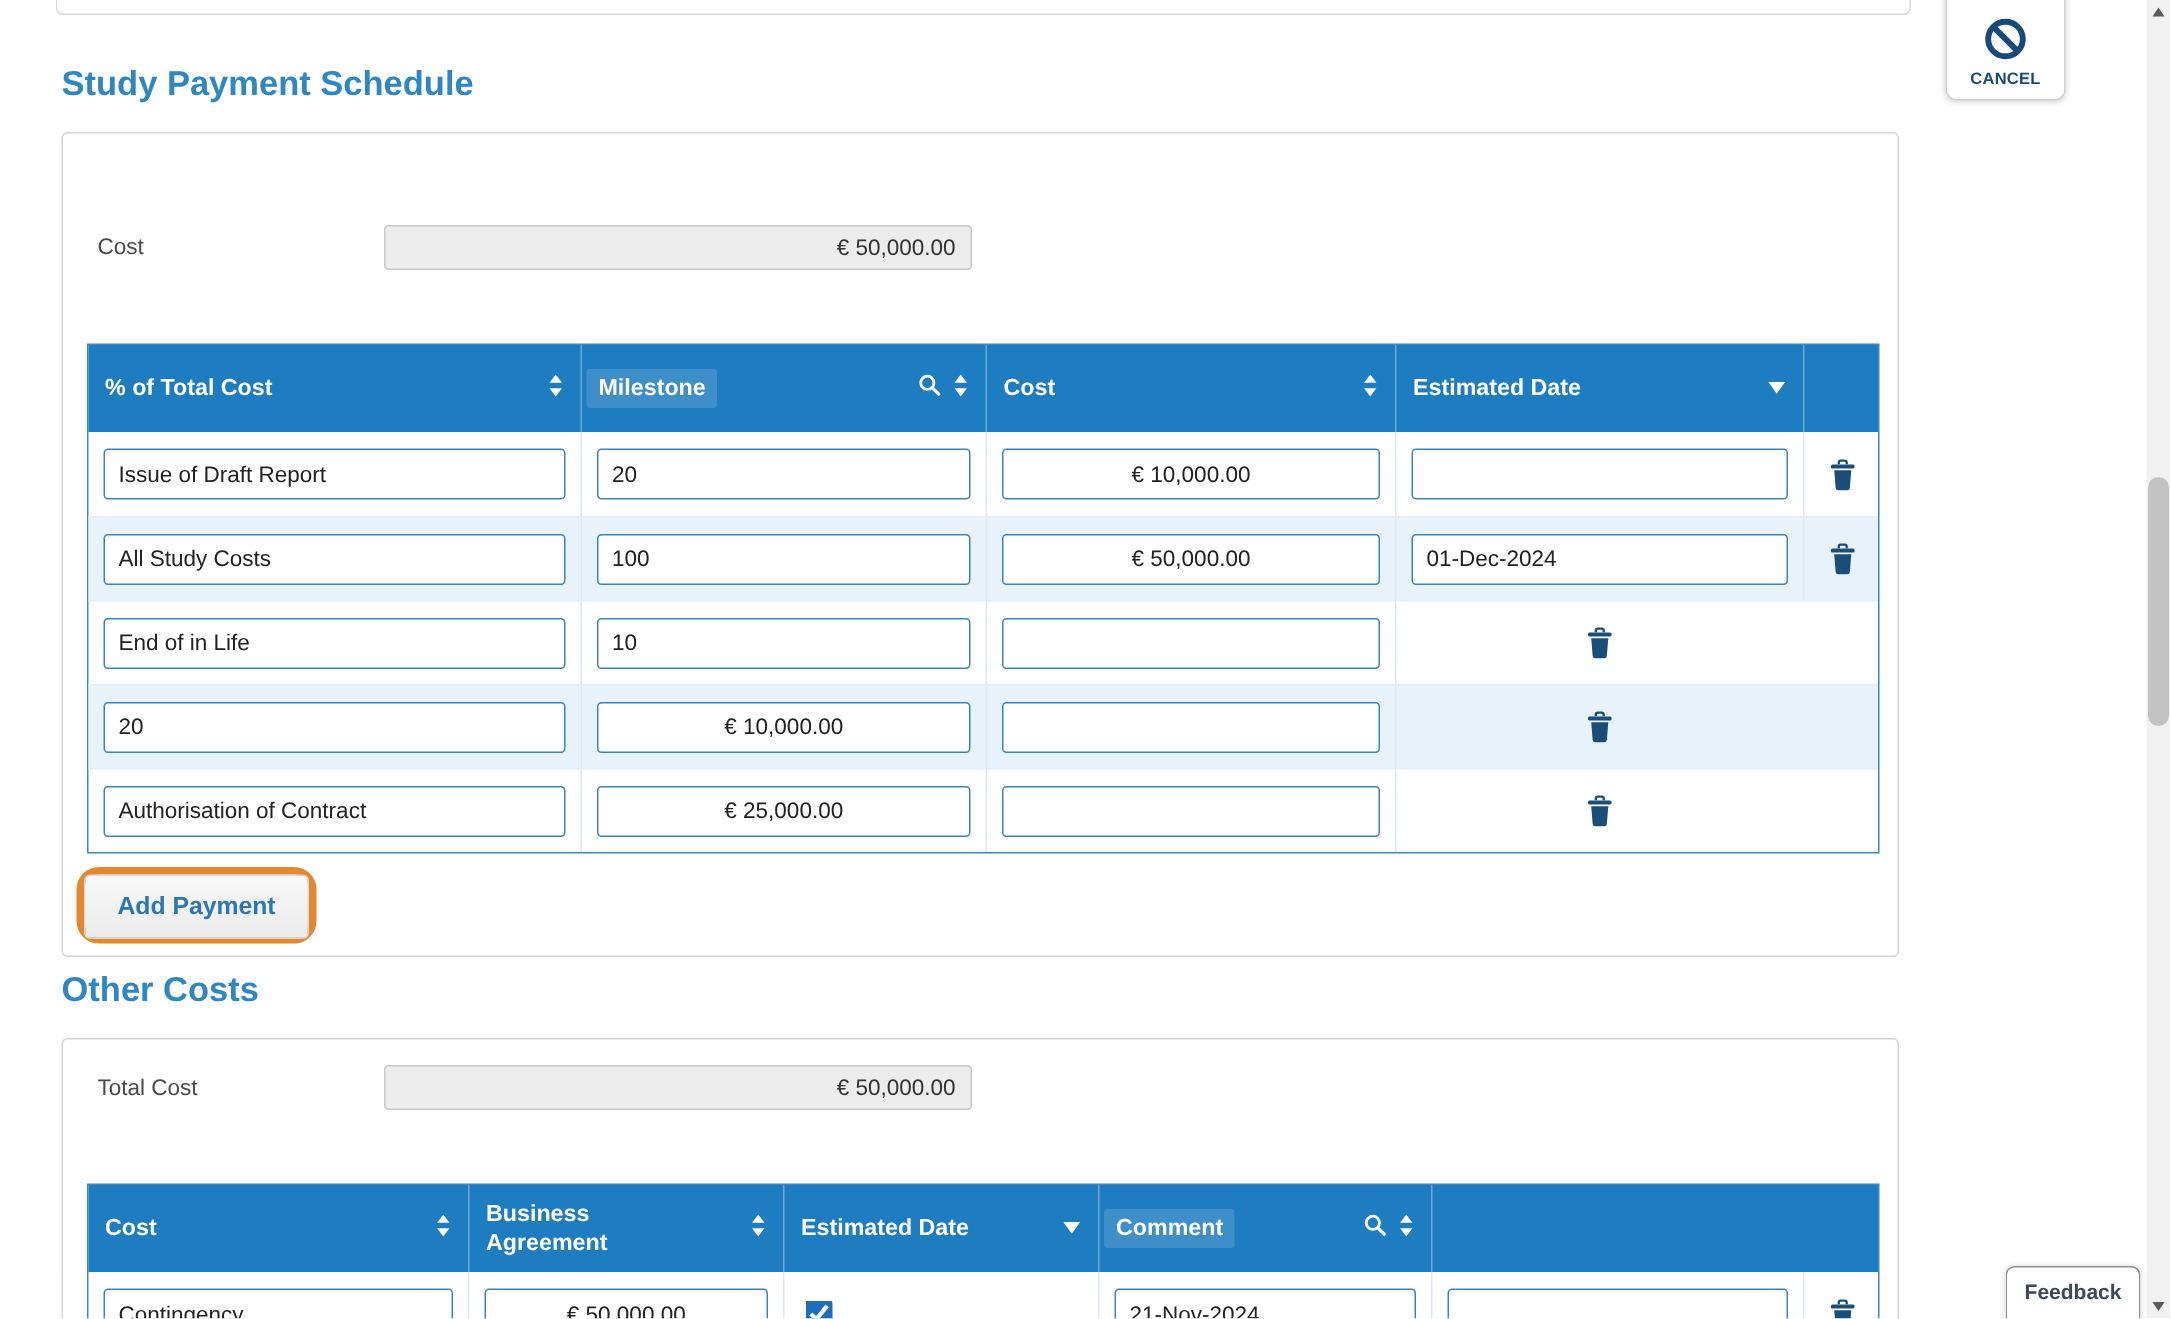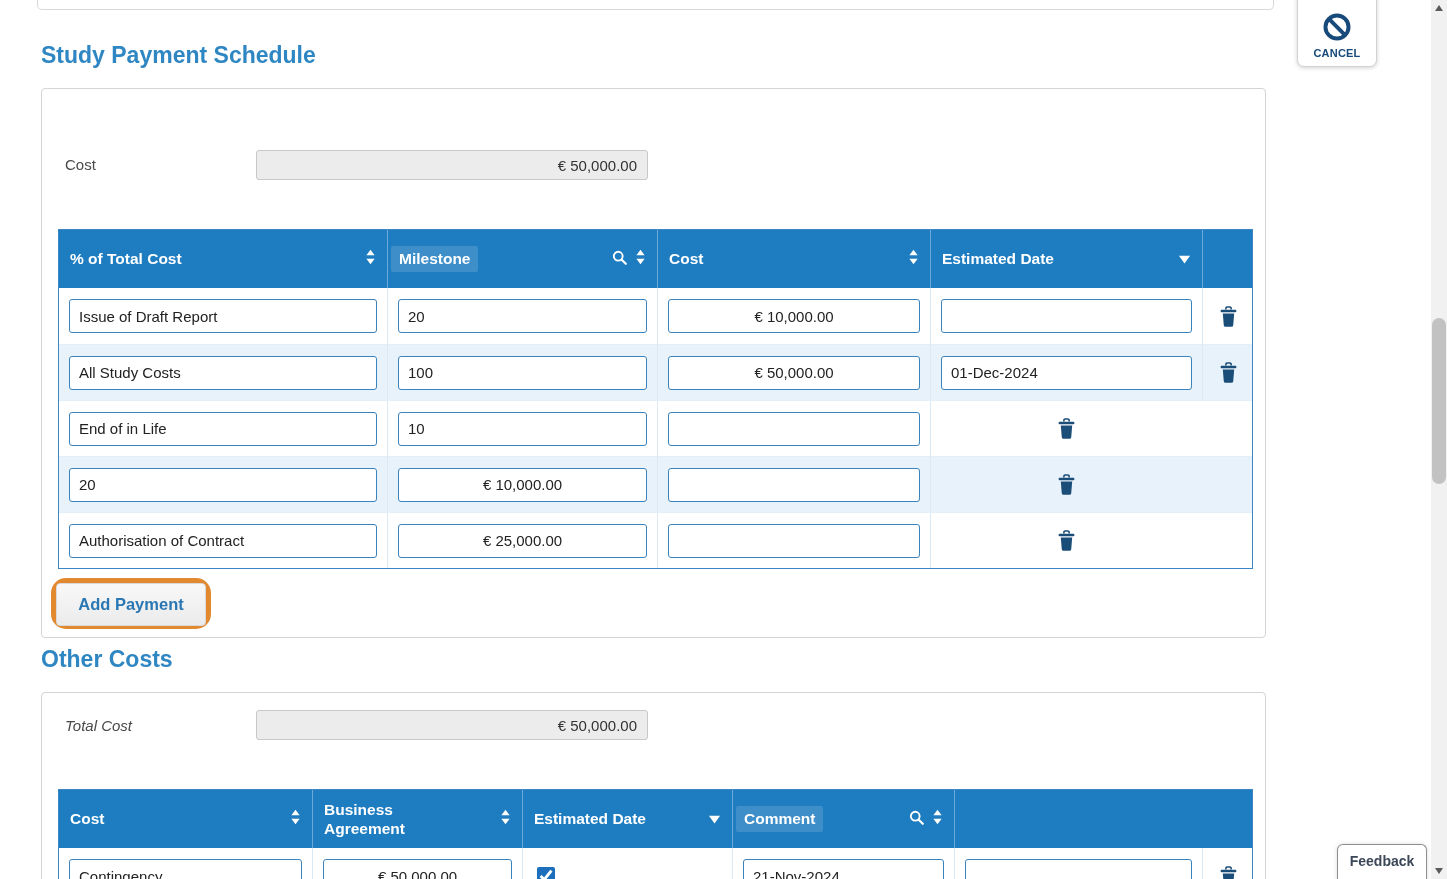--- a/index.html
+++ b/index.html
@@ -263,21 +263,21 @@
 
     <div class="highlight-ring">
       <button class="add-btn">Add Payment</button>
     </div>
   </section>
 
   <h1 class="section-heading h-other">Other Costs</h1>
 
   <section class="panel panel-other">
 
-    <label class="field-label" style="left:23px; top:24px;font-style:italic;">Total Cost</label>
+    <label class="field-label" style="left:23px; top:24px;">Total Cost</label>
     <input class="readonly-input" style="left: 214px; top: 17px;" readonly="" value="€ 50,000.00">
 
     <div class="gtable t2" style="top:96px;">
       <div class="thead">
         <div class="row">
           <div class="th">
             <span class="th-label">Cost</span>
             <span class="th-icons">
               <span><svg viewBox="0 0 12 19" width="11" height="18">
                     <path d="M6 1.5 L10.5 7.5 H1.5 Z" fill="#fff"></path>

